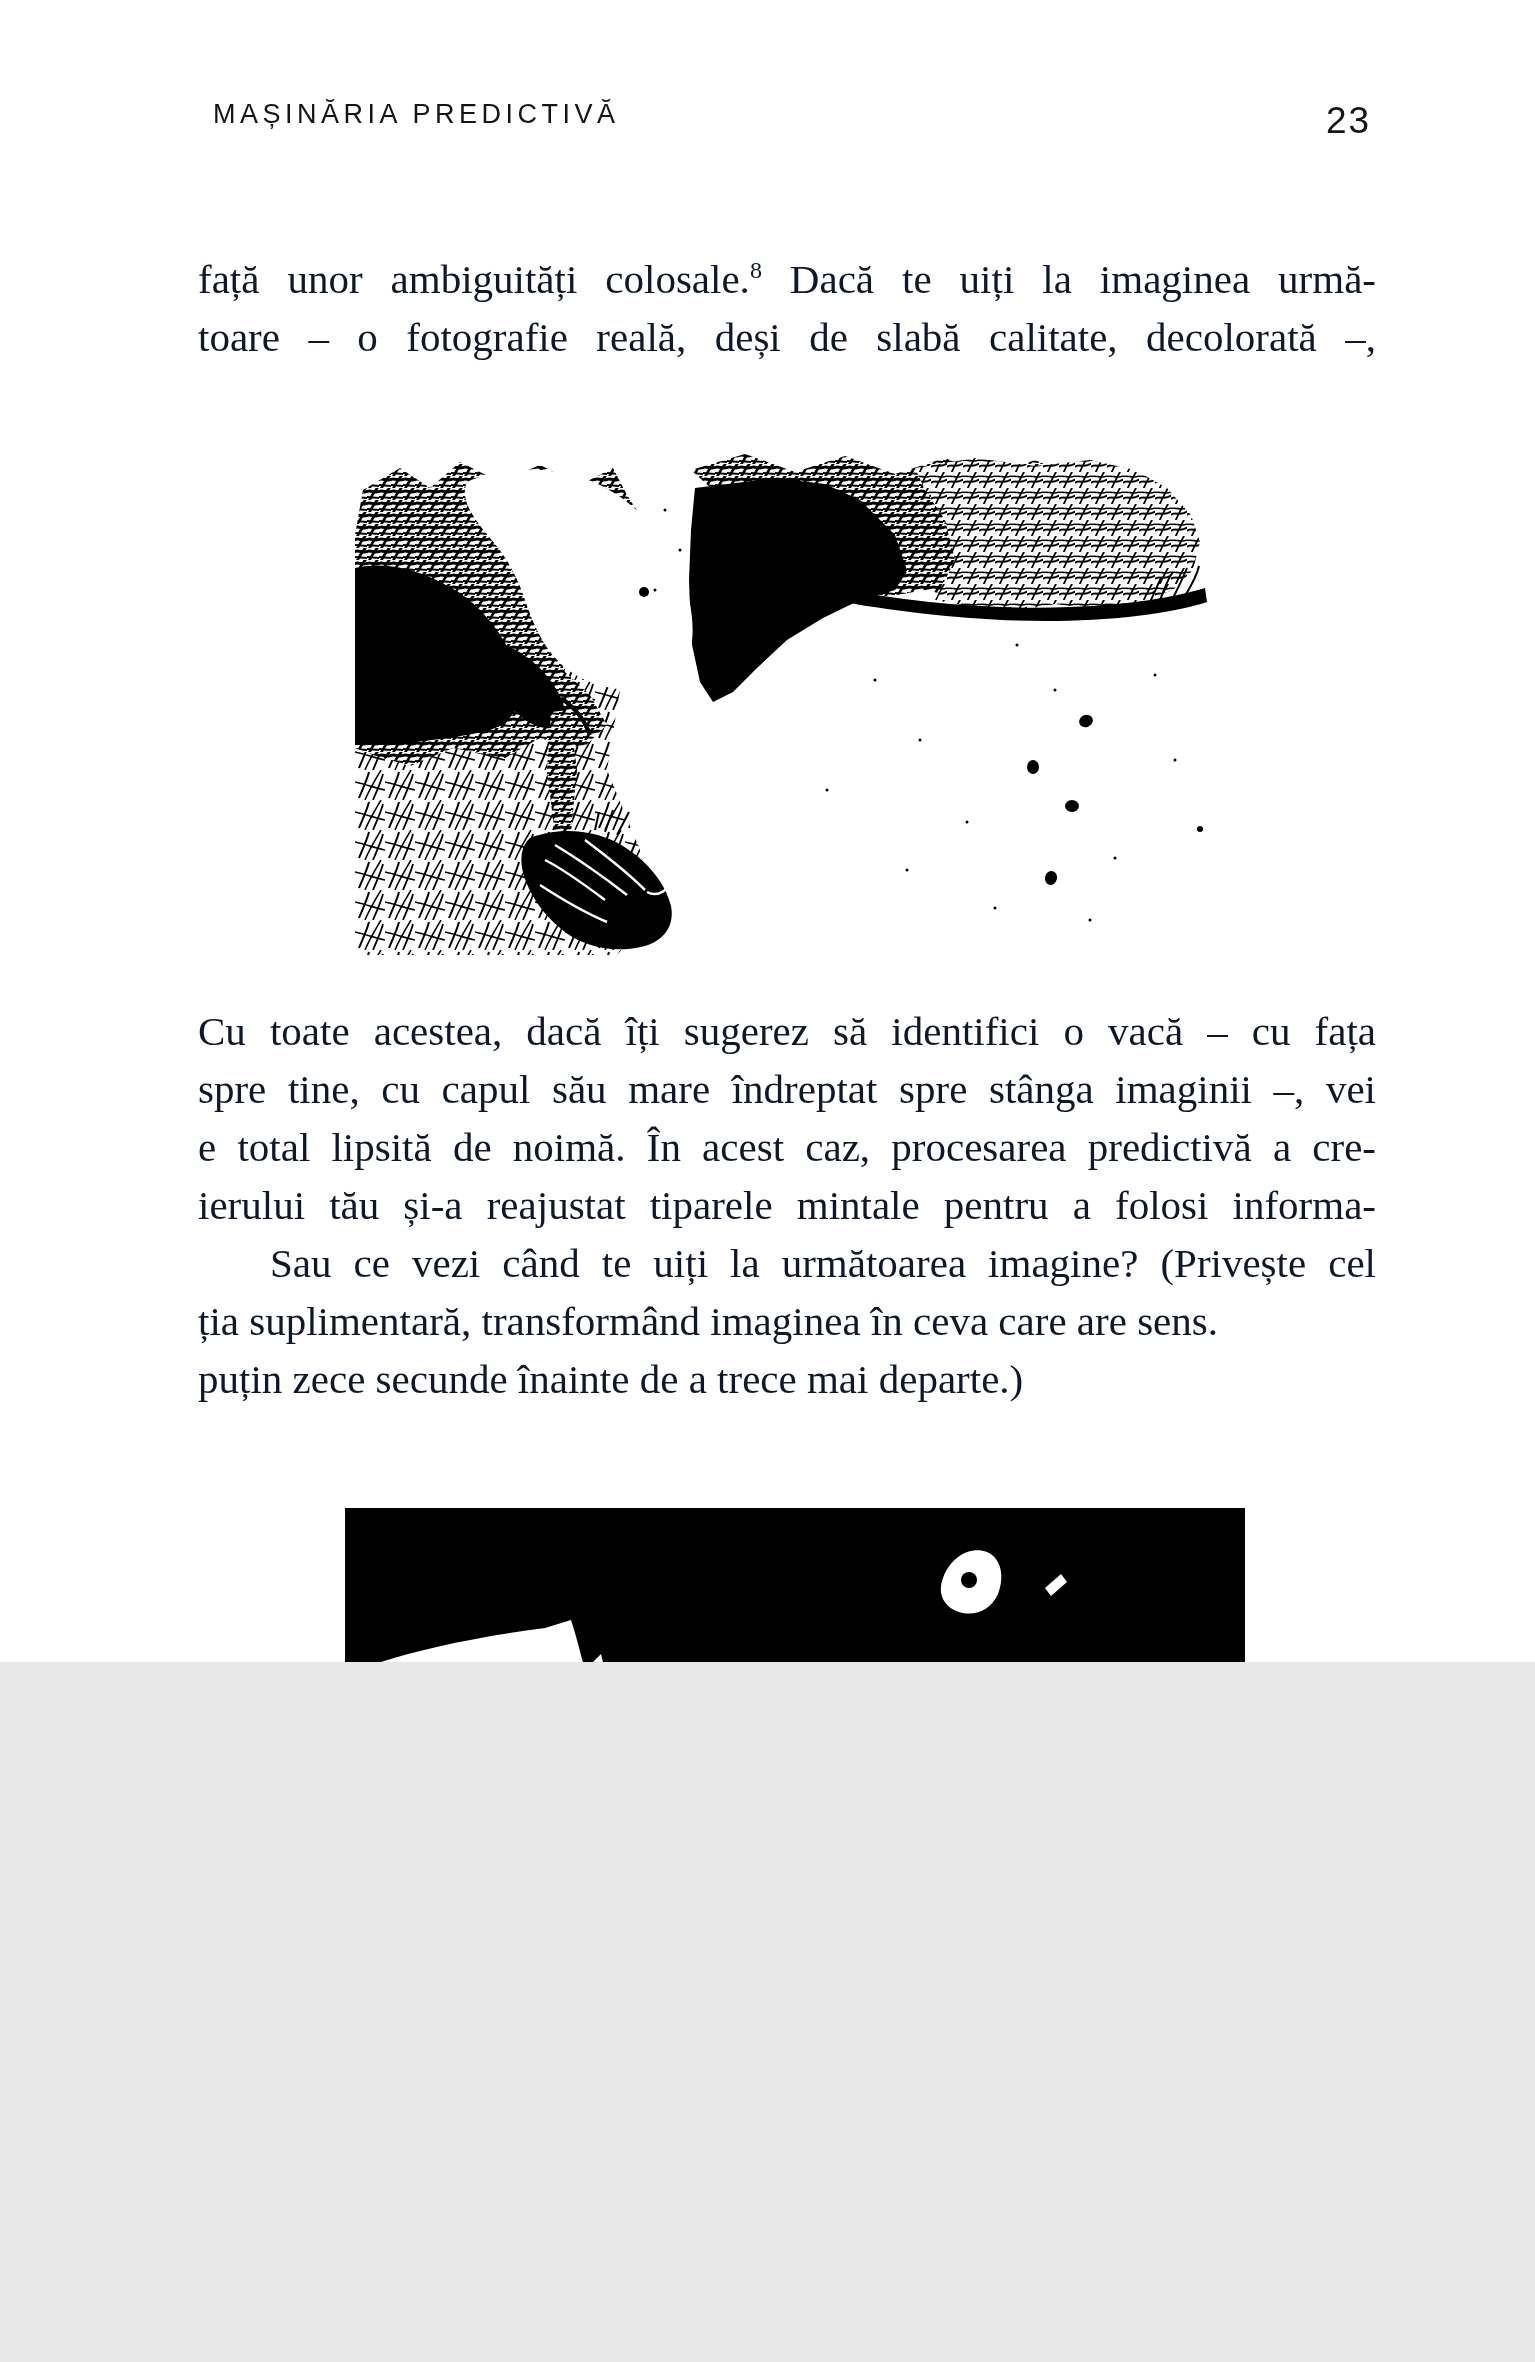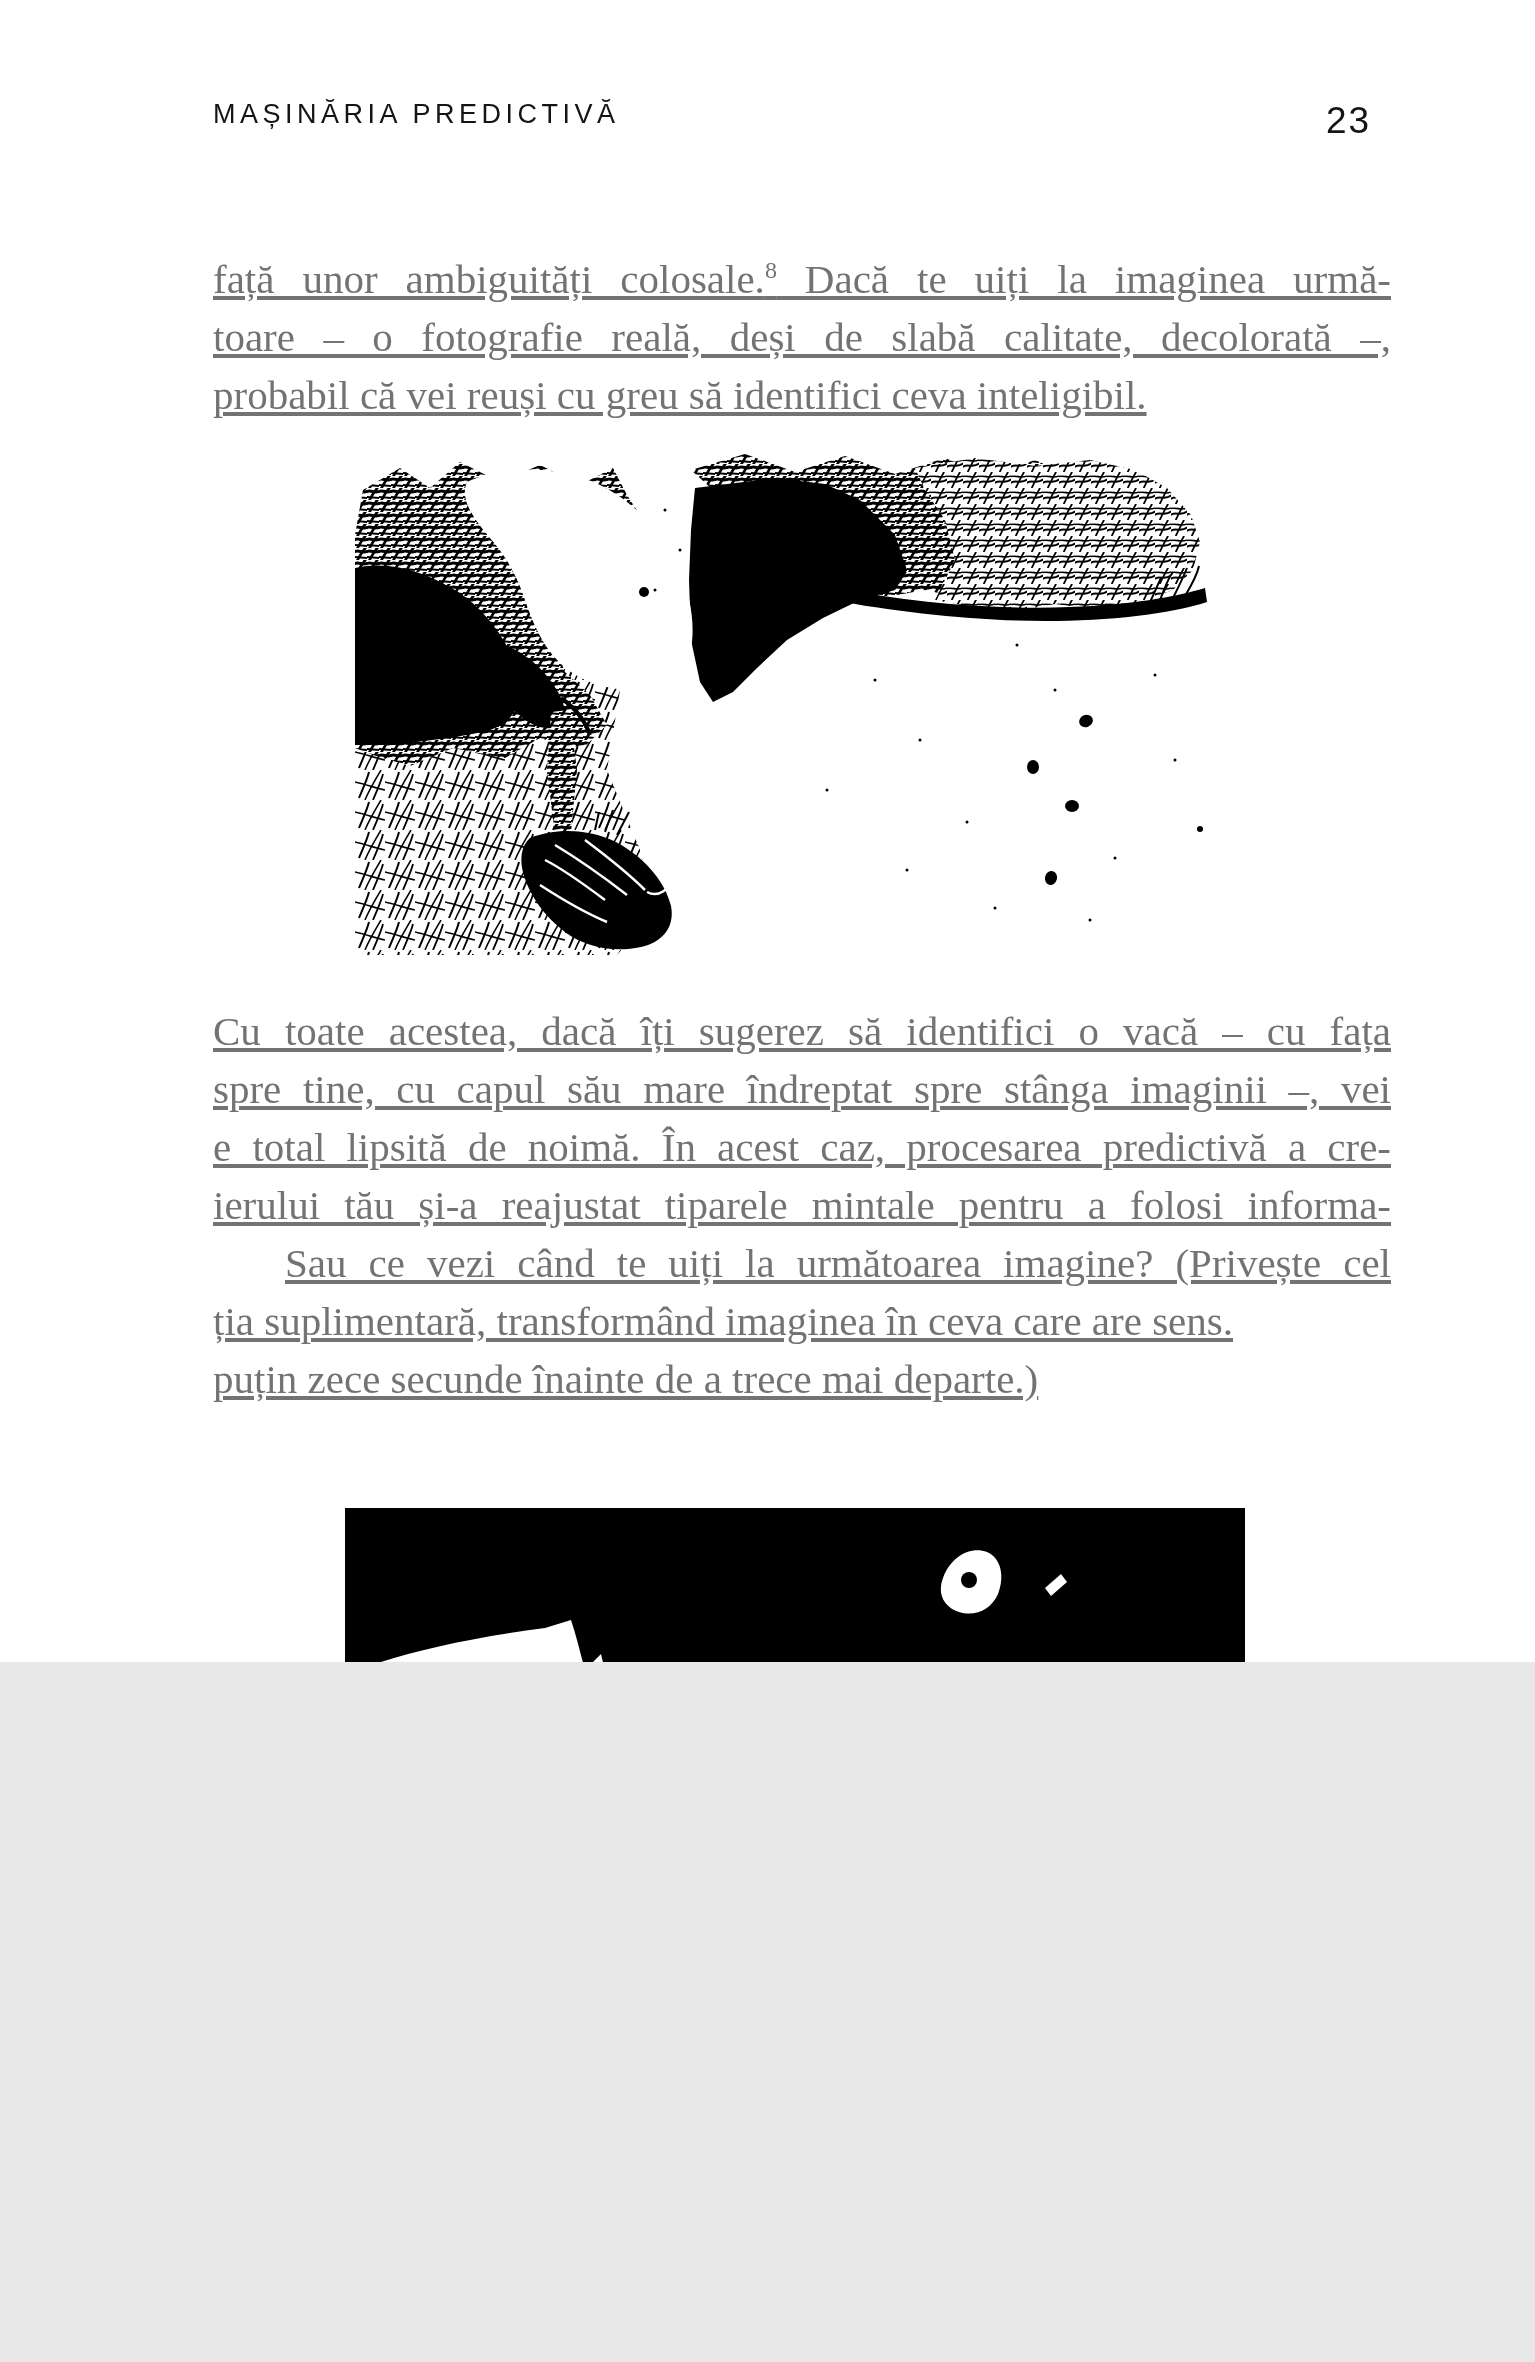--- a/index.html
+++ b/index.html
@@ -25,26 +25,25 @@
   .page-number {
     position: absolute;
     left: 1326px; top: 100px;
     font-family: "Liberation Sans", sans-serif;
     font-size: 37px;
     letter-spacing: 2px;
     color: #141414;
   }
   .para {
     position: absolute;
-    left: 213px;
+    left: 198px;
     width: 1178px;
     font-size: 41px;
     line-height: 58px;
-    color: #737373;
-    text-decoration: underline;
+    color: #0f172a;
   }
   .para1 { top: 250px; }
   .para2 { top: 1002px; }
   .tline { text-align: justify; text-align-last: justify; white-space: normal; }
   .tline.last { text-align: left; text-align-last: left; }
   .tline.indent { text-indent: 72px; }
   sup.fnref {
     font-size: 24px;
     vertical-align: super;
     line-height: 0;
@@ -58,21 +57,20 @@
 <body>
 
 <div class="page">
 
   <div class="running-title">MAȘINĂRIA PREDICTIVĂ</div>
   <div class="page-number">23</div>
 
   <section class="para para1">
     <div class="tline"><span>față unor ambiguități colosale.</span><sup class="fnref">8</sup><span> Dacă te uiți la imaginea urmă-</span></div>
     <div class="tline">toare – o fotografie reală, deși de slabă calitate, decolorată –,</div>
-    <div class="tline last">probabil că vei reuși cu greu să identifici ceva inteligibil.</div>
   </section>
 
   <figure class="fig fig1" aria-label="fotografie alb-negru degradată, ambiguă (vacă ascunsă)">
     <svg width="875" height="515" viewBox="0 0 875 515" xmlns="http://www.w3.org/2000/svg">
       <defs>
         <pattern id="cw-dense" width="12" height="12" patternUnits="userSpaceOnUse">
           <rect width="12" height="12" fill="#fff"></rect>
           <path d="M-1,4 C3,1 8,6 13,3" stroke="#000" stroke-width="3" fill="none"></path>
           <path d="M2,13 C5,7 7,4 11,-1" stroke="#000" stroke-width="2.6" fill="none"></path>
           <path d="M-1,9 L13,10" stroke="#000" stroke-width="2" fill="none"></path>

